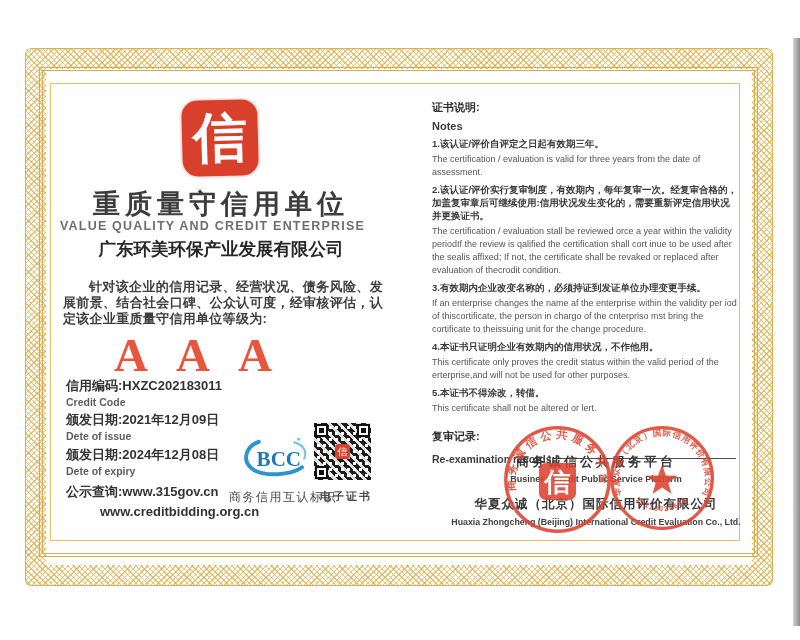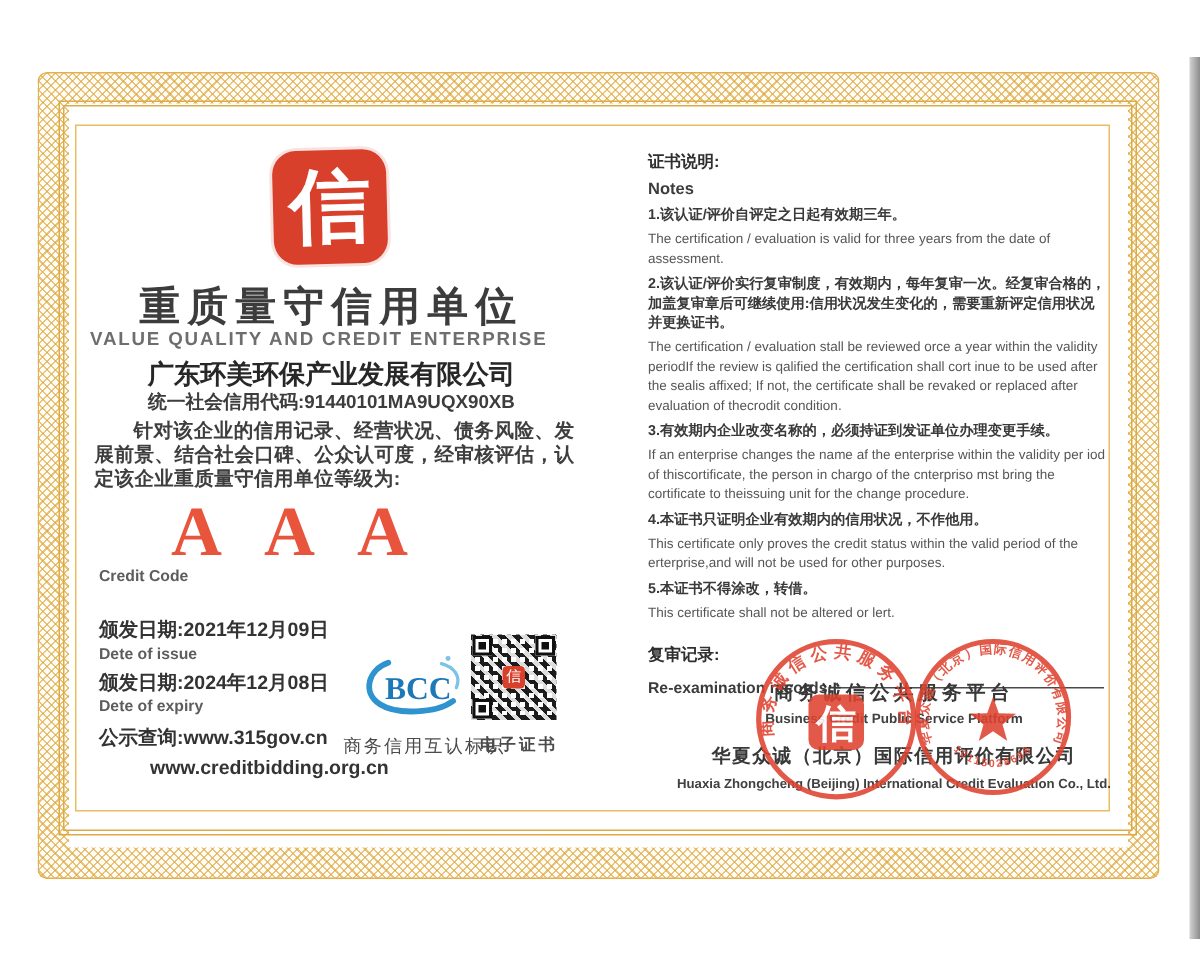--- a/index.html
+++ b/index.html
@@ -104,25 +104,25 @@
   <div class="band"></div>
   <div class="frame-double"></div>
   <div class="frame-thin"></div>
 
   <div class="seal-logo">
     <span class="seal-glyph">信</span>
   </div>
   <h1 class="title">重质量守信用单位</h1>
   <div class="subtitle">VALUE QUALITY AND CREDIT ENTERPRISE</div>
   <div class="company">广东环美环保产业发展有限公司</div>
-  <div class="uscc">统一社会信用代码:91440101MA9UQX90XB</div>
   <p class="statement">针对该企业的信用记录、经营状况、债务风险、发展前景、结合社会口碑、公众认可度，经审核评估，认定该企业重质量守信用单位等级为:</p>
   <div class="rating">AAA</div>
 
   <div class="field f-credit">
+    <div class="cn">信用编码:HXZC202183011</div>
     <div class="en">Credit Code</div>
   </div>
   <div class="field f-issue">
     <div class="cn">颁发日期:2021年12月09日</div>
     <div class="en">Dete of issue</div>
   </div>
   <div class="field f-expiry">
     <div class="cn">颁发日期:2024年12月08日</div>
     <div class="en">Dete of expiry</div>
   </div>

